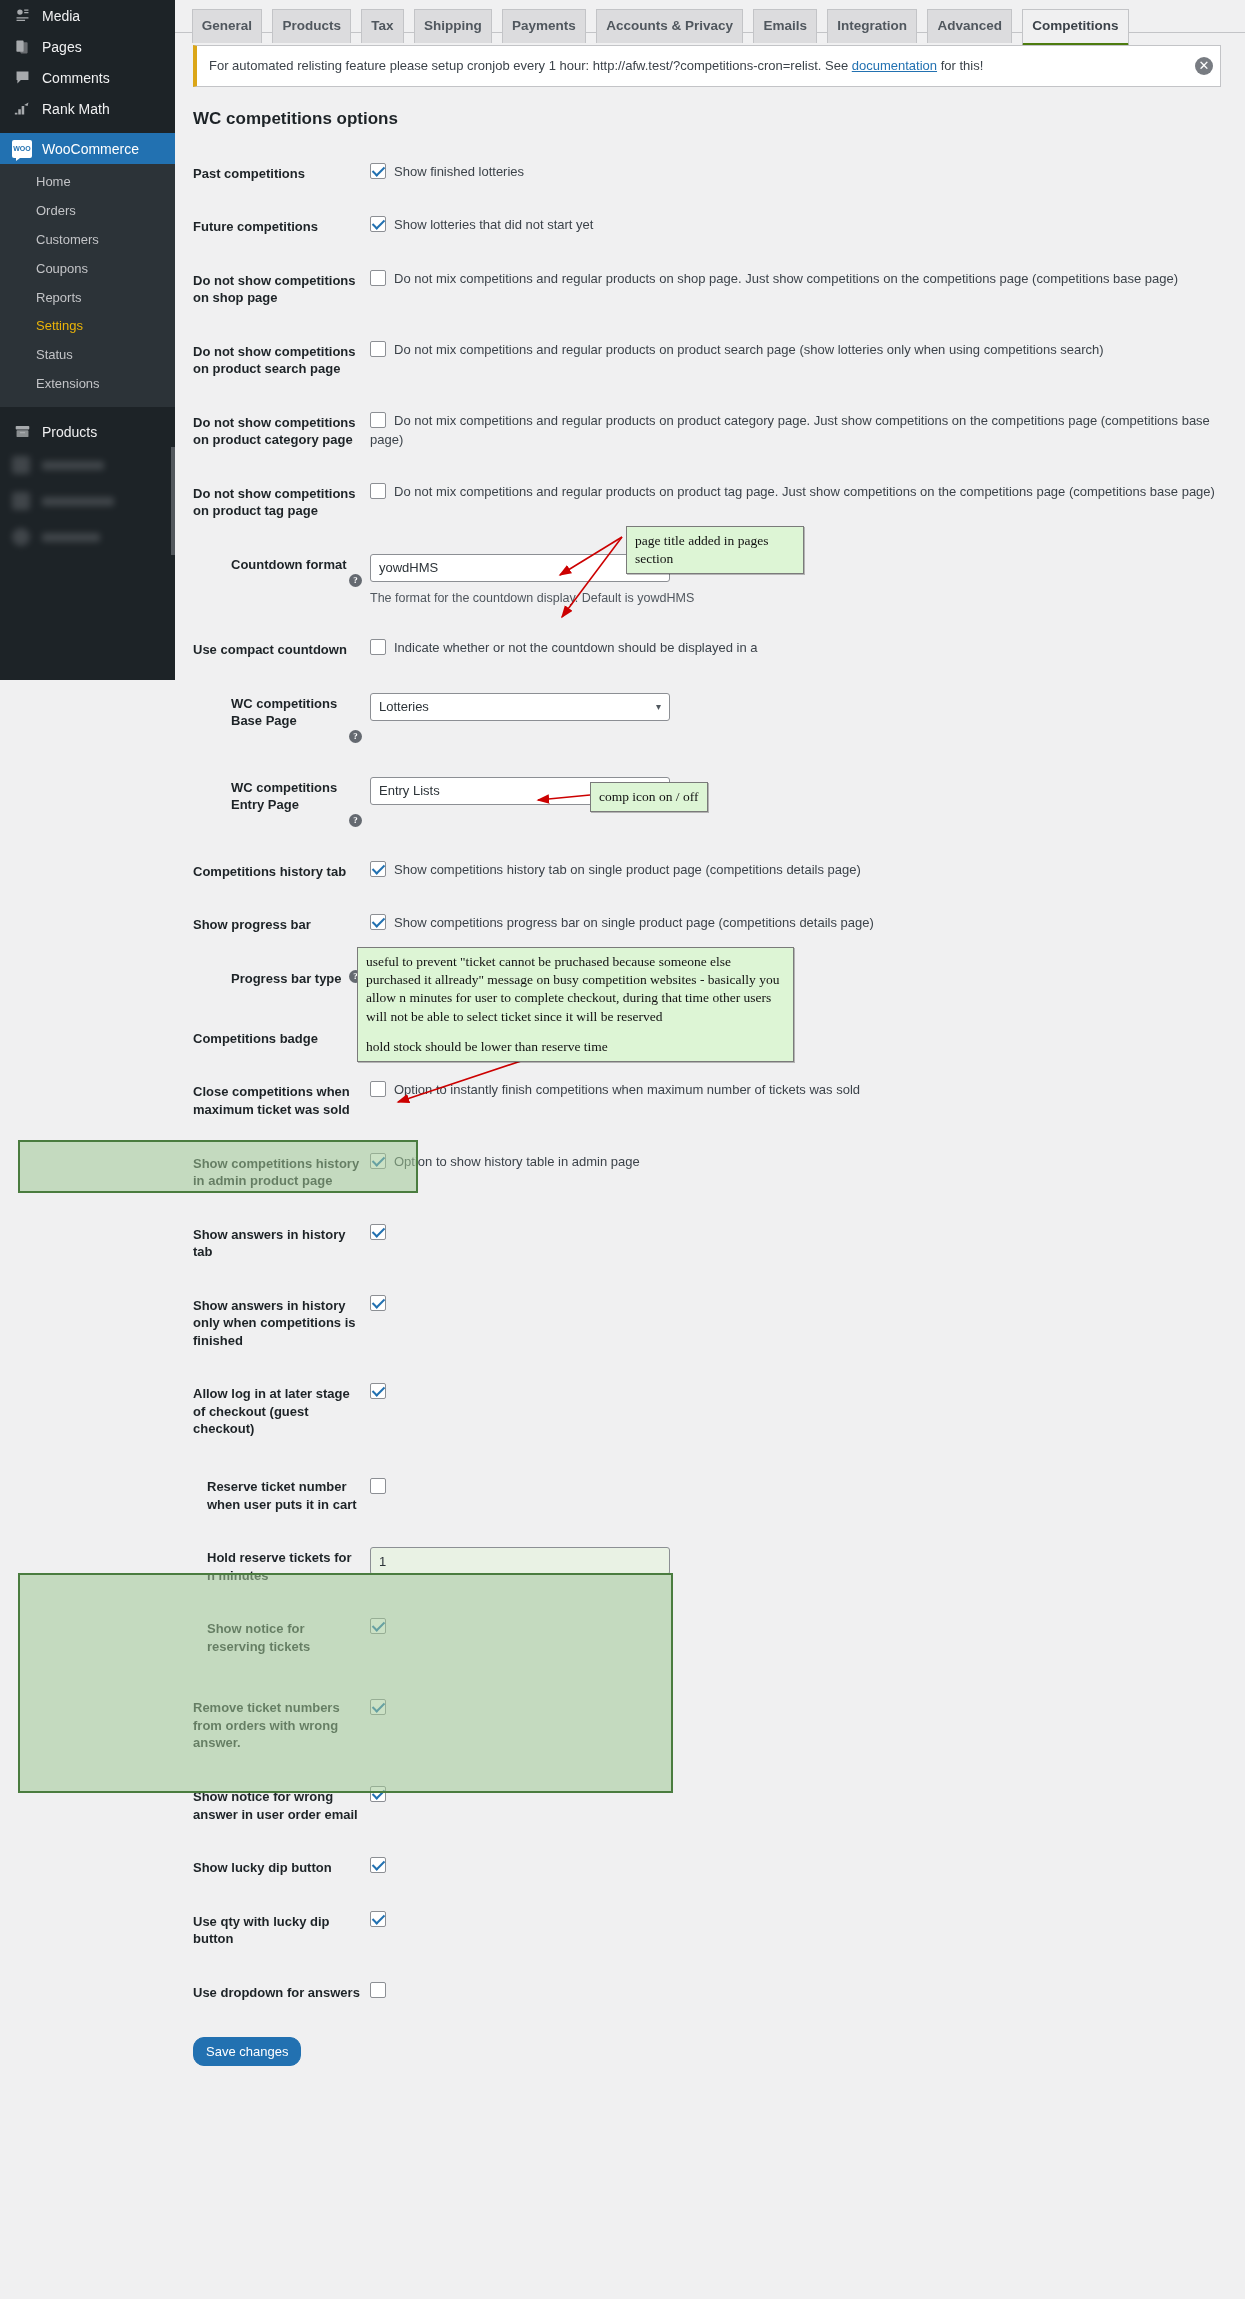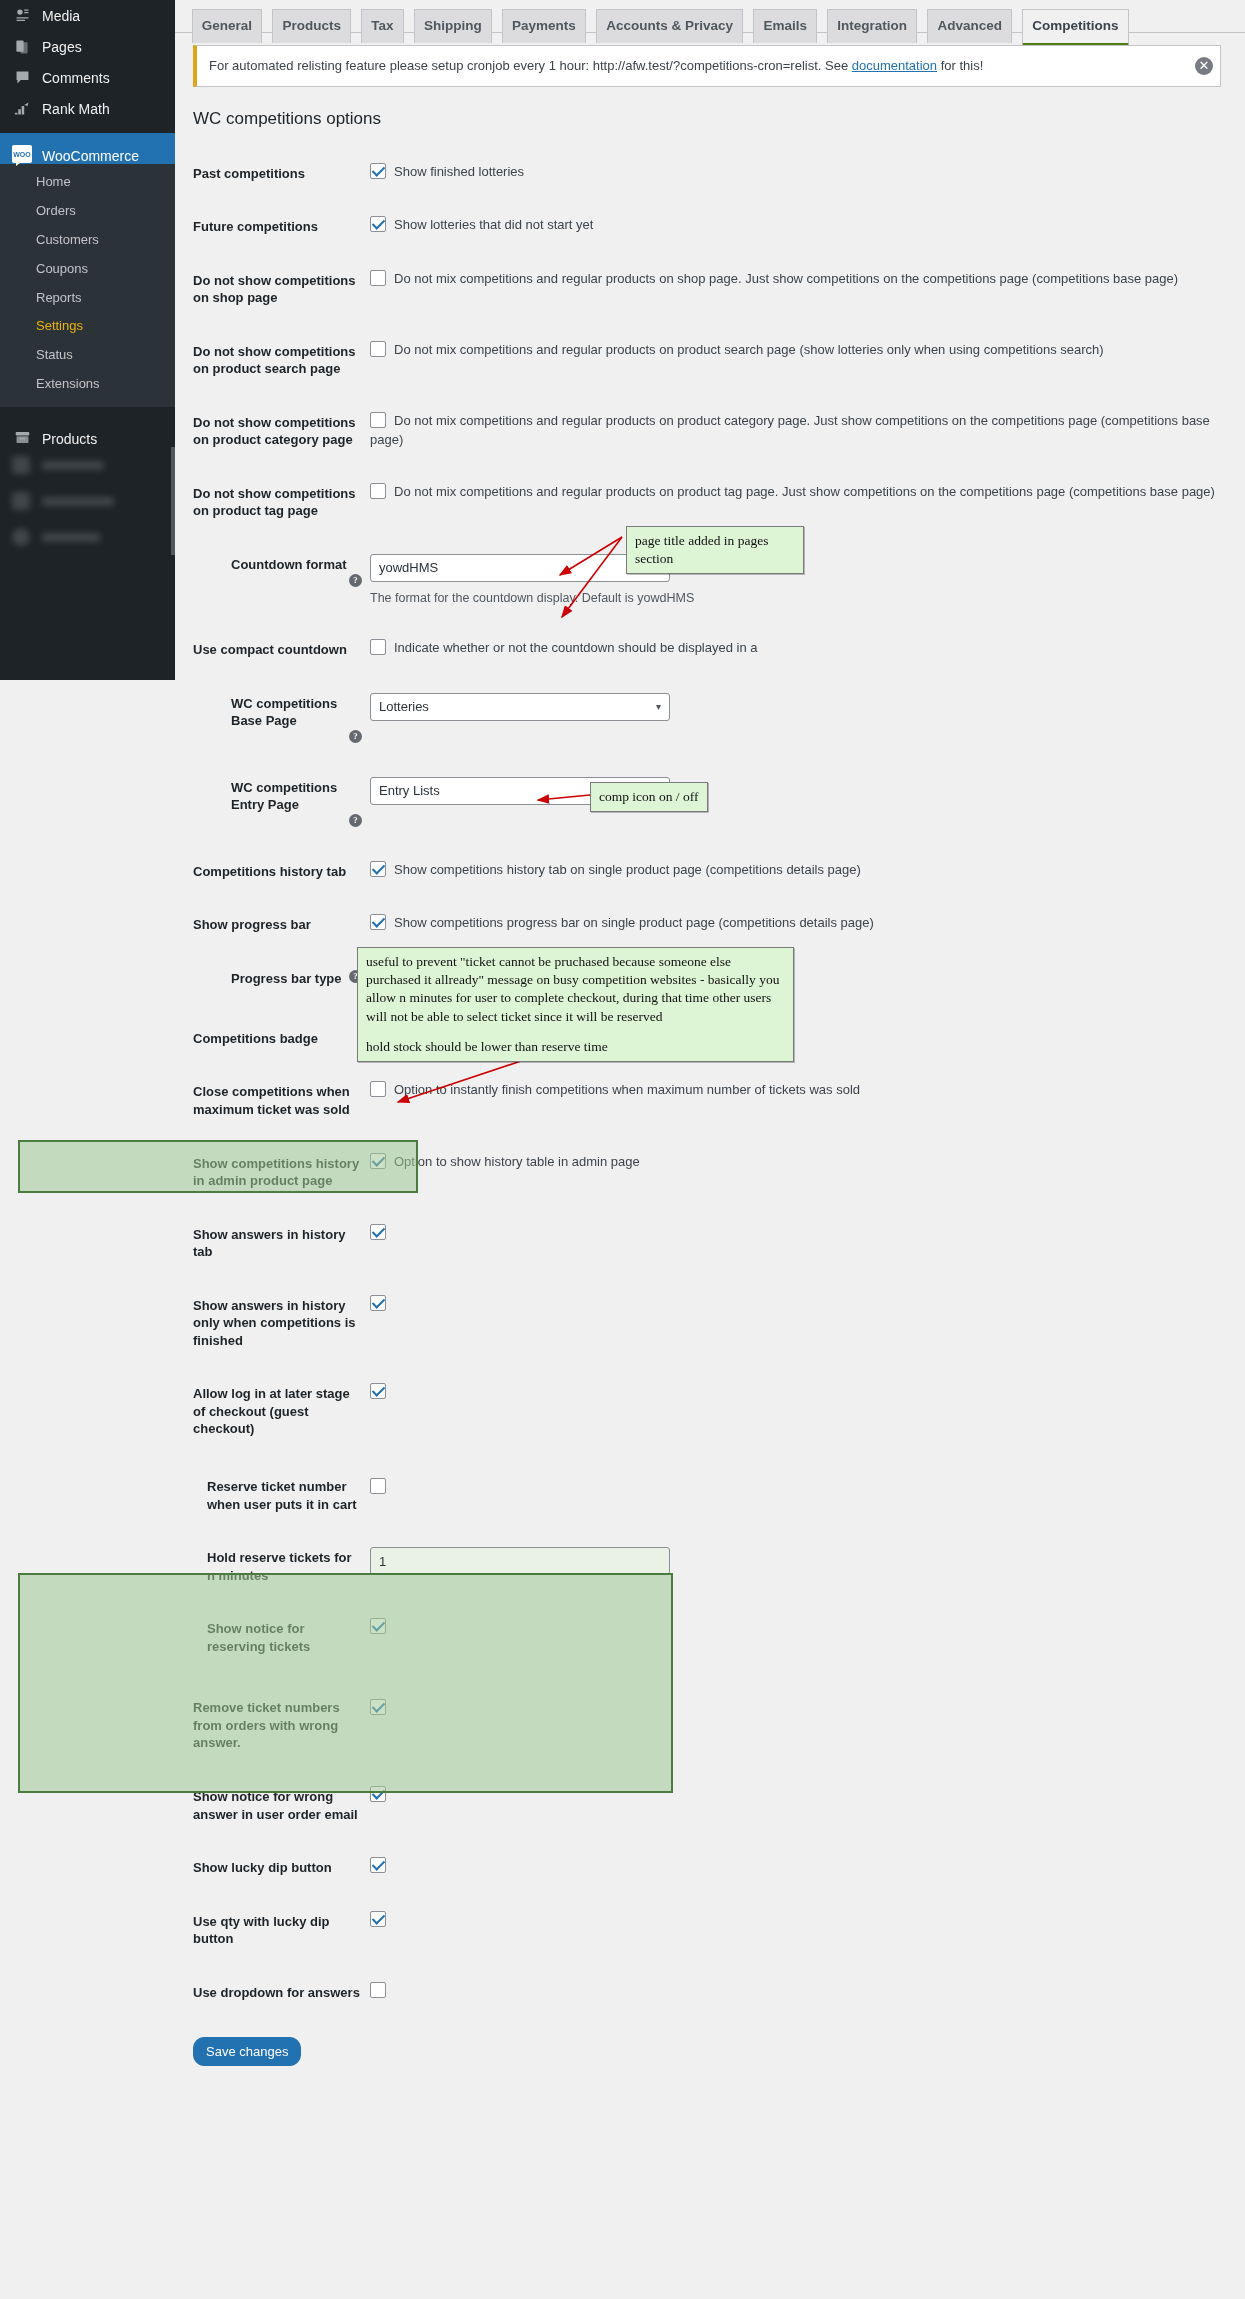--- a/index.html
+++ b/index.html
@@ -25,21 +25,21 @@
     font-size:14px; color:#f0f0f1;
   }
   .menu-top .mi { width:20px; height:20px; display:flex; align-items:center; justify-content:center; color:#a7aaad; flex:0 0 20px;}
   .menu-top.current { background:#2271b1; color:#fff; position:relative; font-weight:400;}
   .menu-top.current .mi { color:#fff; }
   .menu-top.current:after {
     content:""; position:absolute; right:-8px; top:50%; transform:translateY(-50%);
     border-top:8px solid transparent; border-bottom:8px solid transparent;
     border-left:8px solid #f0f0f1;
   }
-  .menu-top.sep { margin-top:9px;align-items:flex-end; }
+  .menu-top.sep { margin-top:9px; }
   .submenu { background:#2c3338; padding:4px 0 8px 0; }
   .submenu a {
     display:block; padding:6px 0 6px 36px; font-size:13px;
     color:#c3c4c7; text-decoration:none; line-height:1.3;
   }
   .submenu a.cur { color:#eab308; font-weight:normal; }
   .woo-badge {
     width:20px;height:18px;background:#fff;border-radius:2px;
     color:#2271b1;font-size:7px;font-weight:bold;display:flex;align-items:center;justify-content:center;
     position:relative;
@@ -70,21 +70,21 @@
     border-left:4px solid #dba617; padding:10px 12px; position:relative;
     font-size:13px; line-height:1.5; color:#3c434a;
   }
   .notice a { color:#2271b1; }
   .notice-dismiss {
     position:absolute; right:7px; top:50%; transform:translateY(-50%);
     width:18px;height:18px;border-radius:50%;background:#787c82;color:#fff;
     font-size:13px;line-height:18px;text-align:center;cursor:pointer;
   }
 
-  h2.page-title { font-size:17px; font-weight:400; color:#1d2327; margin:22px 0 18px 18px; }
+  h2.page-title { font-size:17px; font-weight:700; color:#1d2327; margin:22px 0 18px 18px; }
 
   table.form-table { width:100%; border-collapse:collapse; }
   table.form-table th {
     width:195px; text-align:left; vertical-align:top;
     padding:18px 10px 18px 18px; font-weight:600; font-size:13px;
     color:#1d2327; line-height:1.35;
   }
   table.form-table td { padding:16px 10px 16px 0; vertical-align:top; font-size:13px; line-height:1.45; color:#3c434a;}
   .row-lbl { display:inline-block;margin-left:38px; }
   .helpdot {

